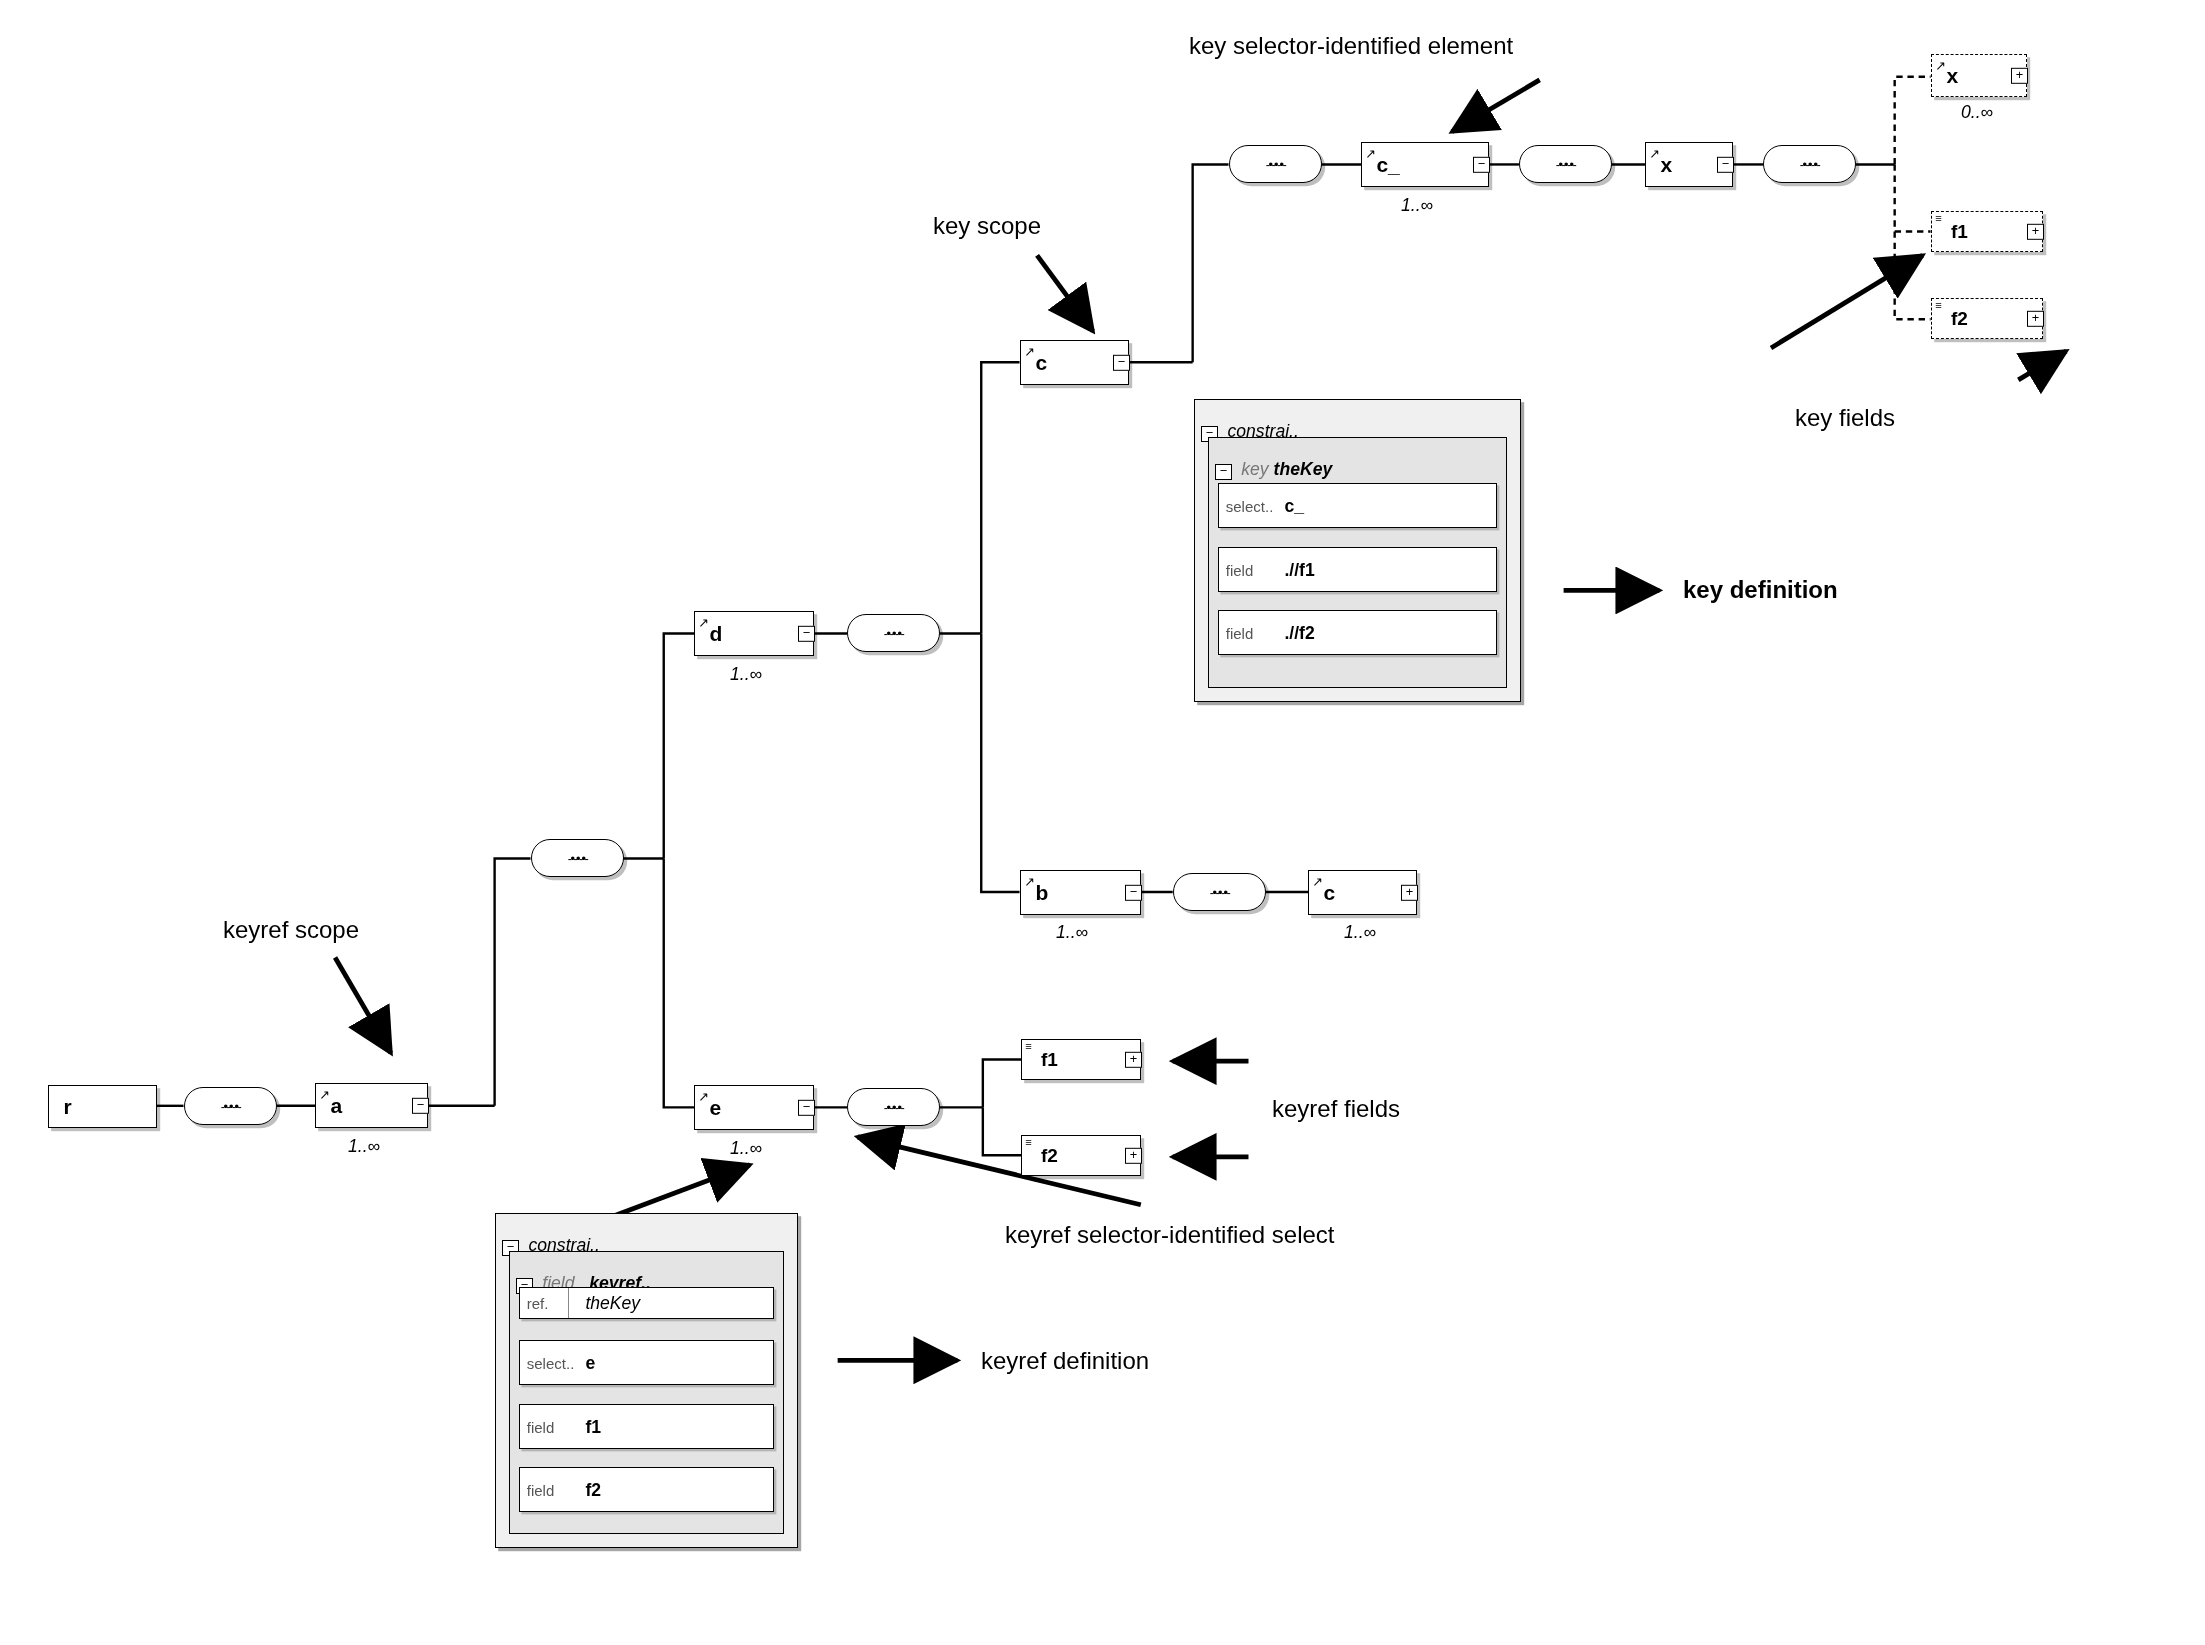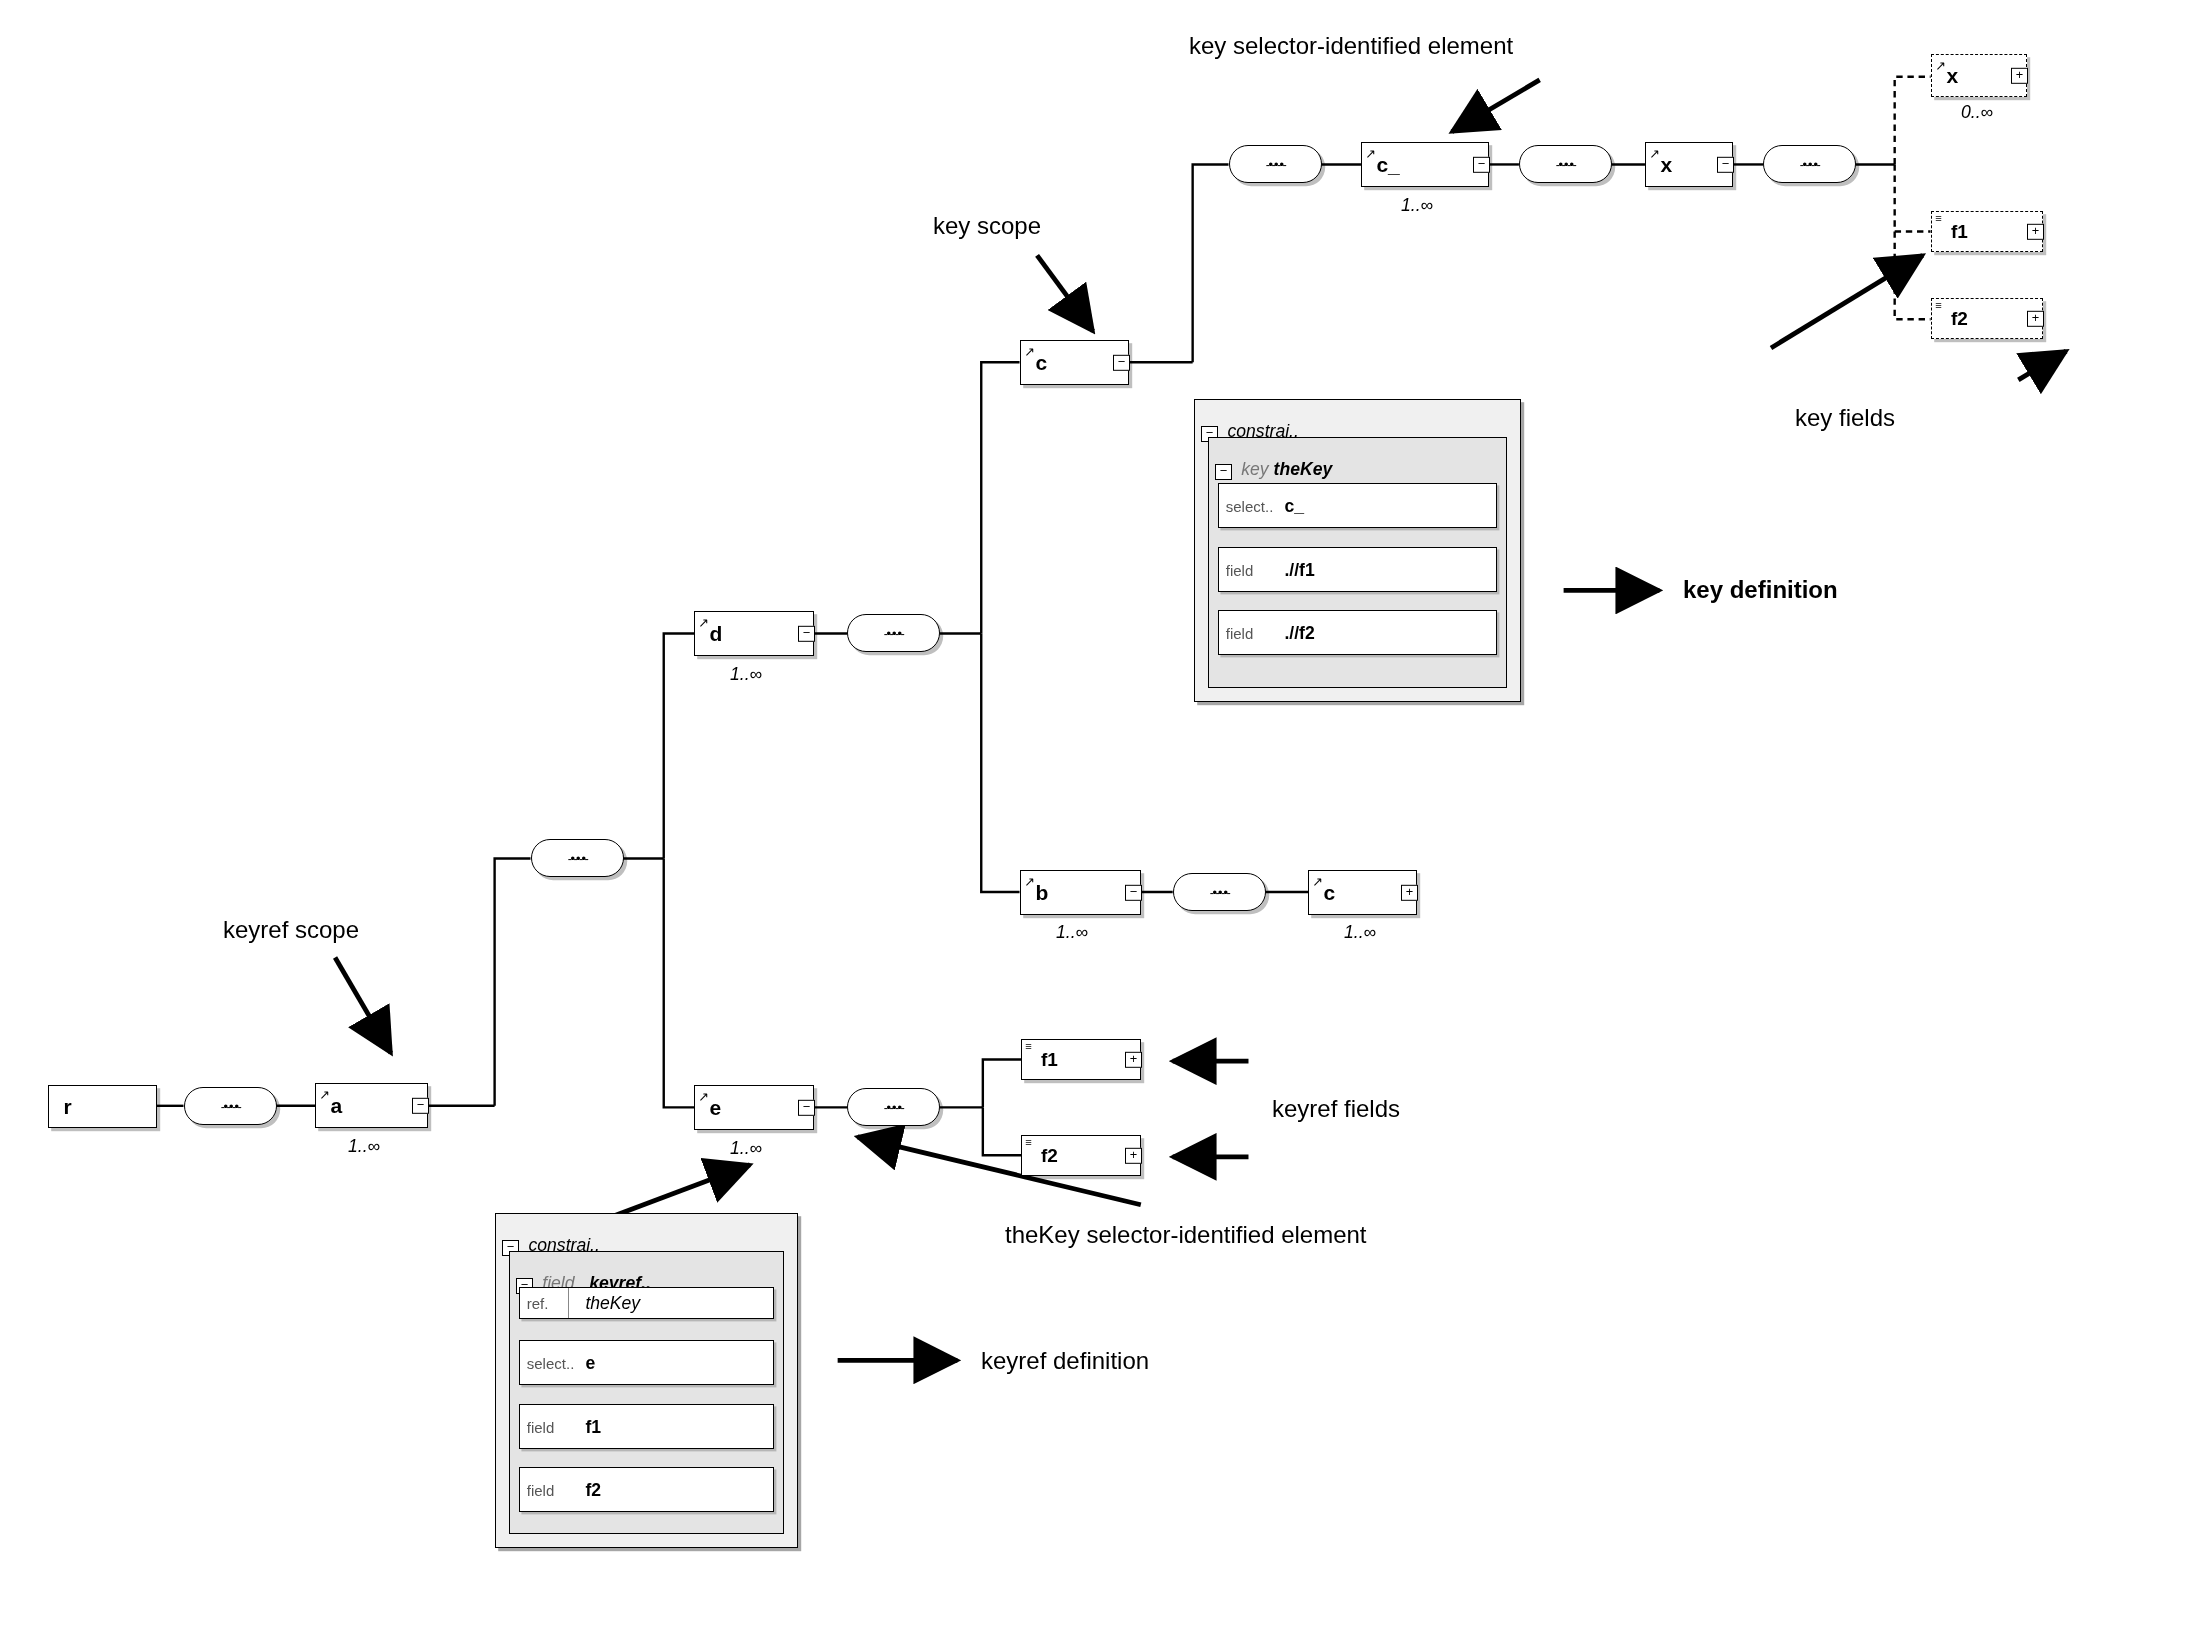--- a/index.html
+++ b/index.html
@@ -272,21 +272,21 @@
     </div>
     <div class="row" style="left:9.6px;top:172px;right:9.6px;height:45px;">
       <span class="k">field</span>
       <span class="v">.//f2</span>
     </div>
   </div>
 </div>
 
 <div class="annot" style="left:223px;top:916px;">keyref scope</div>
 <div class="annot" style="left:981px;top:1347px;">keyref definition</div>
-<div class="annot" style="left:1005px;top:1221px;">theKey selector-identified element</div>
+<div class="annot" style="left:1005px;top:1221px;">keyref selector-identified select</div>
 <div class="annot" style="left:1272px;top:1095px;">keyref fields</div>
 <div class="annot" style="left:933px;top:212px;">key scope</div>
 <div class="annot" style="left:1683px;top:576px;font-weight:bold;">key definition</div>
 <div class="annot" style="left:1189px;top:32px;">key selector-identified element</div>
 <div class="annot" style="left:1795px;top:364px;margin-top:40px;">key fields</div>
 
 </div>
 
 
 </body></html>

